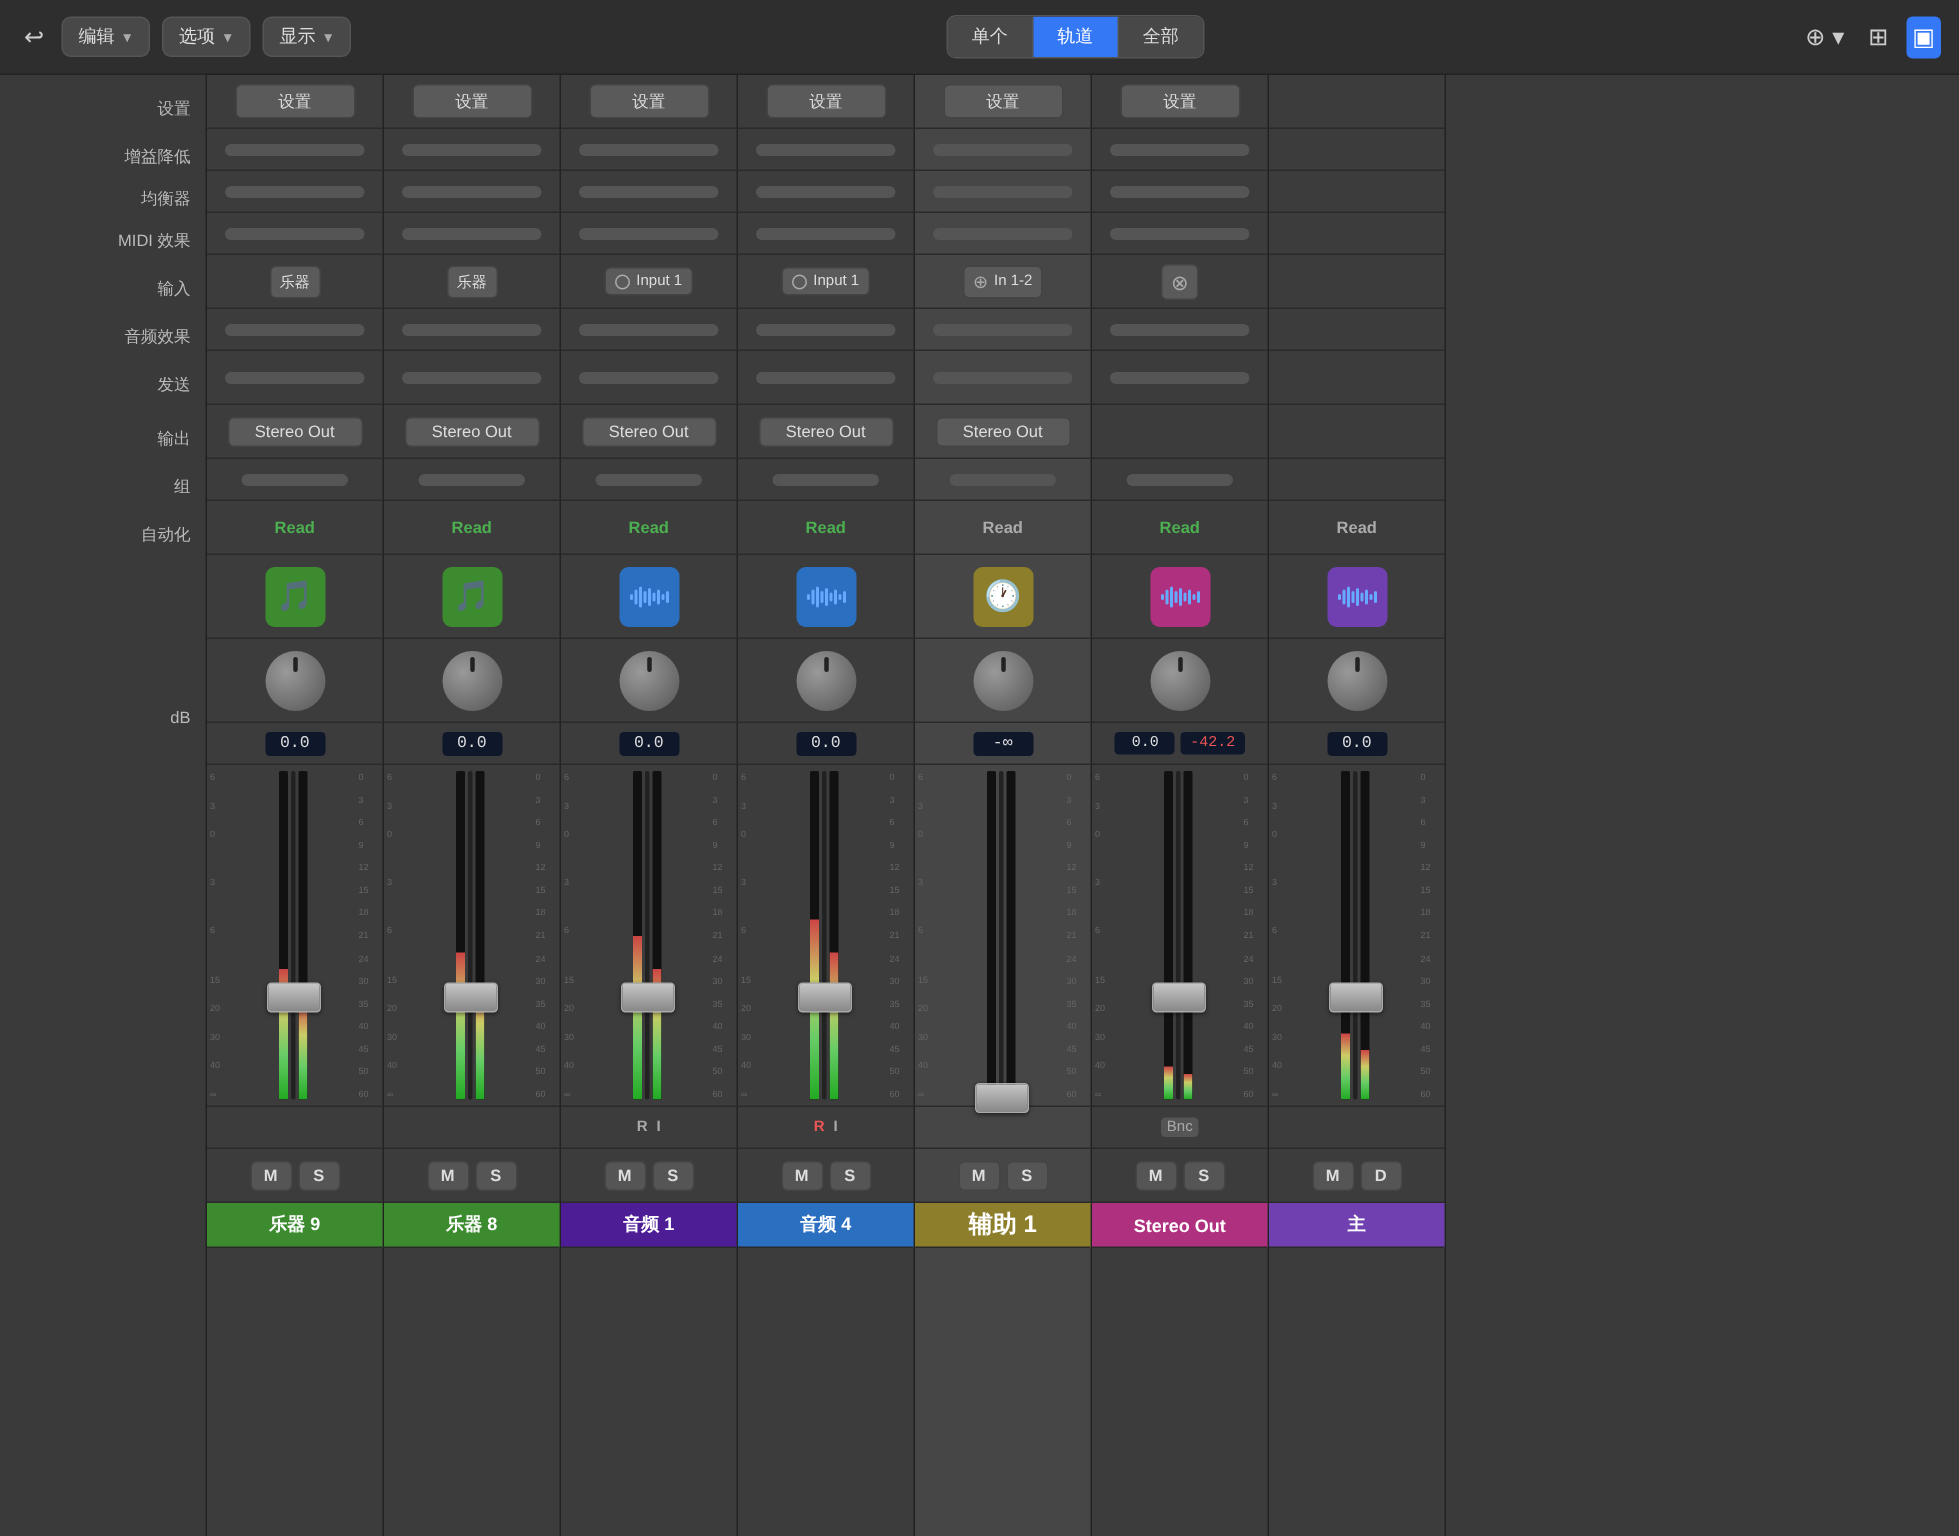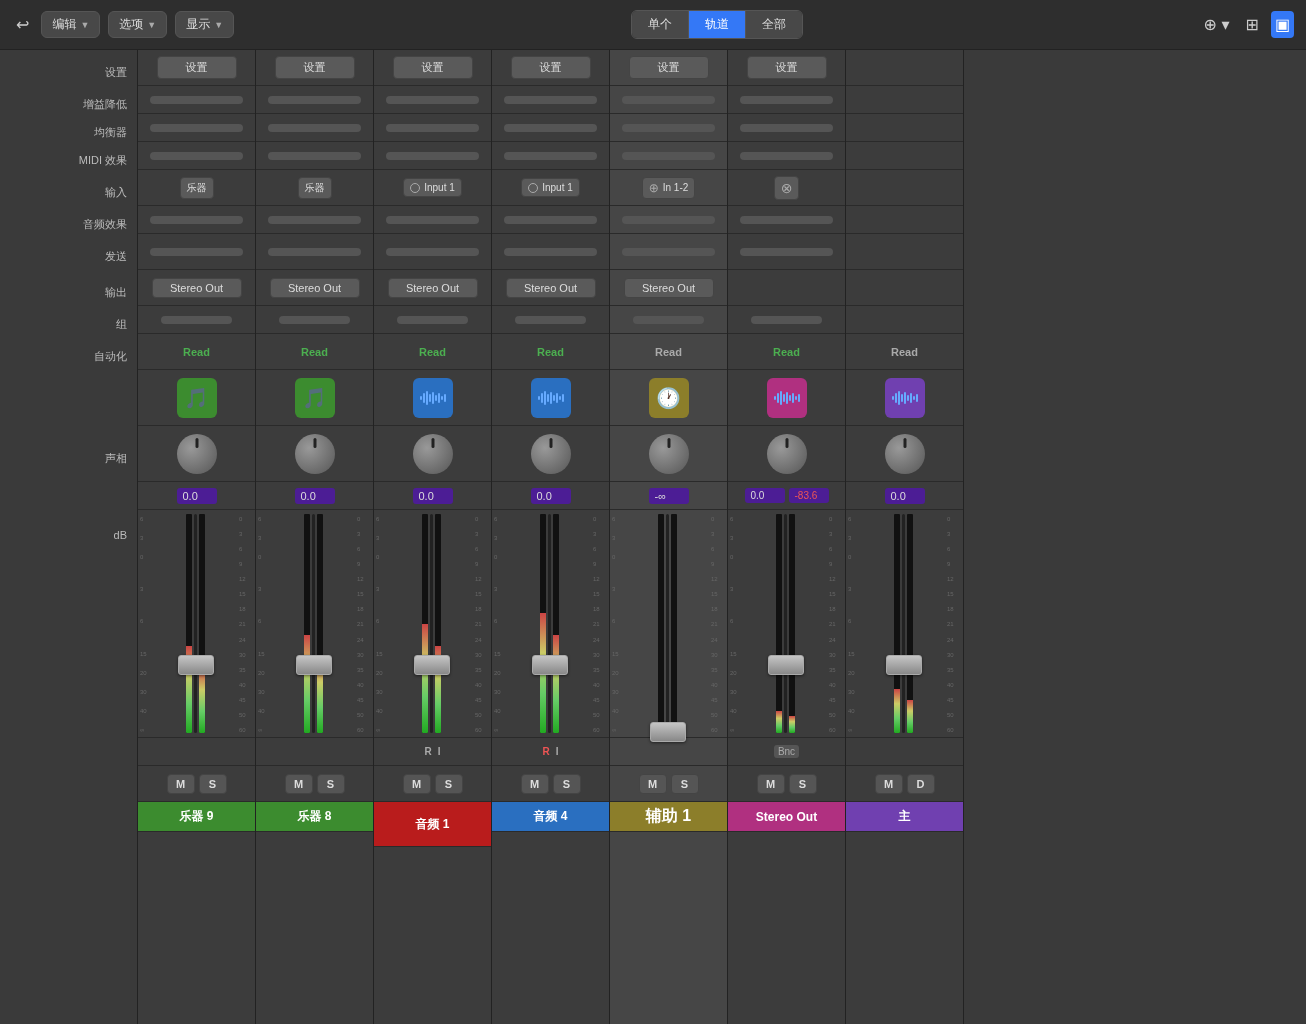--- a/index.html
+++ b/index.html
@@ -176,26 +176,28 @@
       left: 50%;
       transform: translateX(-50%);
       width: 3px;
       height: 10px;
       background: #222;
       border-radius: 2px;
     }
 
     
     .db-value {
-      background: #4c1d95;
+      background: #0f172a;
       color: #ddd;
       font-size: 11px;
       border-radius: 3px;
       padding: 2px 6px;
       min-width: 40px;
+      text-align: center;
+      font-family: Liberation Mono, monospace;
     }
     .db-value.red { color: #e55; }
 
     
     .ms-btn {
       background: #555;
       border: 1px solid #444;
       border-radius: 4px;
       color: #ddd;
       font-size: 11px;
@@ -324,23 +326,20 @@
     <div class="label-row lr-output">
       <span>输出</span>
     </div>
     <div class="label-row lr-group">
       <span>组</span>
     </div>
     <div class="label-row lr-auto">
       <span>自动化</span>
     </div>
     <div class="label-row lr-icon"></div>
-    <div class="label-row lr-pan">
-      <span>声相</span>
-    </div>
     <div class="label-row lr-db">
       <span>dB</span>
     </div>
     <div class="label-row lr-fader"></div>
     <div class="label-row lr-ri"></div>
     <div class="label-row lr-ms"></div>
     <div class="label-row lr-name"></div>
   </div>
 
   <div class="channels-container" id="channels-container">
@@ -642,21 +641,21 @@
     </div>
   </div>
         <div style="height:28px;min-height:28px;display:flex;align-items:center;justify-content:center;border-bottom:1px solid #2a2a2a;">
           <span class="ri-label" style="margin-right:6px;">R</span>
           <span class="ri-label">I</span>
         </div>
         <div style="height:36px;min-height:36px;display:flex;align-items:center;justify-content:center;border-bottom:1px solid #2a2a2a;gap:4px;">
     <button class="ms-btn mute">M</button>
     <button class="ms-btn solo">S</button>
   </div>
-        <div style="height:45px;min-height:30px;display:flex;align-items:center;justify-content:center;border-bottom:1px solid #2a2a2a;background:#b91c1c;">
+        <div style="height:30px;min-height:30px;display:flex;align-items:center;justify-content:center;border-bottom:1px solid #2a2a2a;background:#4c1d95;">
           <span style="color:#fff;font-size:12px;font-weight:600;">音频 1</span>
         </div>
       </div>
       <div class="channel" style="display: flex; flex-direction: column; min-width: 118px; width: 118px; border-right: 1px solid rgb(34, 34, 34); background: rgb(60, 60, 60);">
         <div style="height:36px;min-height:36px;display:flex;align-items:center;justify-content:center;border-bottom:1px solid #2a2a2a;">
           <button class="settings-btn">设置</button>
         </div>
         <div style="height:28px;min-height:28px;display:flex;align-items:center;justify-content:center;border-bottom:1px solid #2a2a2a;">
           <div style="width:80%;height:8px;background:#555;border-radius:4px;"></div>
         </div>
@@ -908,21 +907,21 @@
         <rect x="22" y="8" width="2" height="4" fill="#6af" rx="1"></rect>
         <rect x="25" y="6" width="2" height="8" fill="#6af" rx="1"></rect>
       </svg>
     </div>
         </div>
         <div style="height:56px;min-height:56px;display:flex;align-items:center;justify-content:center;border-bottom:1px solid #2a2a2a;">
           <div class="pan-knob"></div>
         </div>
         <div style="height:28px;min-height:28px;display:flex;align-items:center;justify-content:center;border-bottom:1px solid #2a2a2a;gap:2px;">
           <span class="db-value" style="font-size:10px;margin:1px;">0.0</span>
-          <span class="db-value red" style="font-size:10px;margin:1px;">-83.6</span>
+          <span class="db-value red" style="font-size:10px;margin:1px;">-42.2</span>
         </div>
         <div style="height:228px;min-height:228px;display:flex;align-items:center;justify-content:center;border-bottom:1px solid #2a2a2a;padding:0;">
     <div style="display:flex;width:100%;height:100%;align-items:stretch;padding:4px 2px;">
       <div style="display:flex;flex-direction:column;font-size:6px;color:#666;min-width:12px;justify-content:space-between;padding-top:2px;">
         <span>6</span>
               <span>3</span>
               <span>0</span>
               <span></span>
               <span>3</span>
               <span></span>

